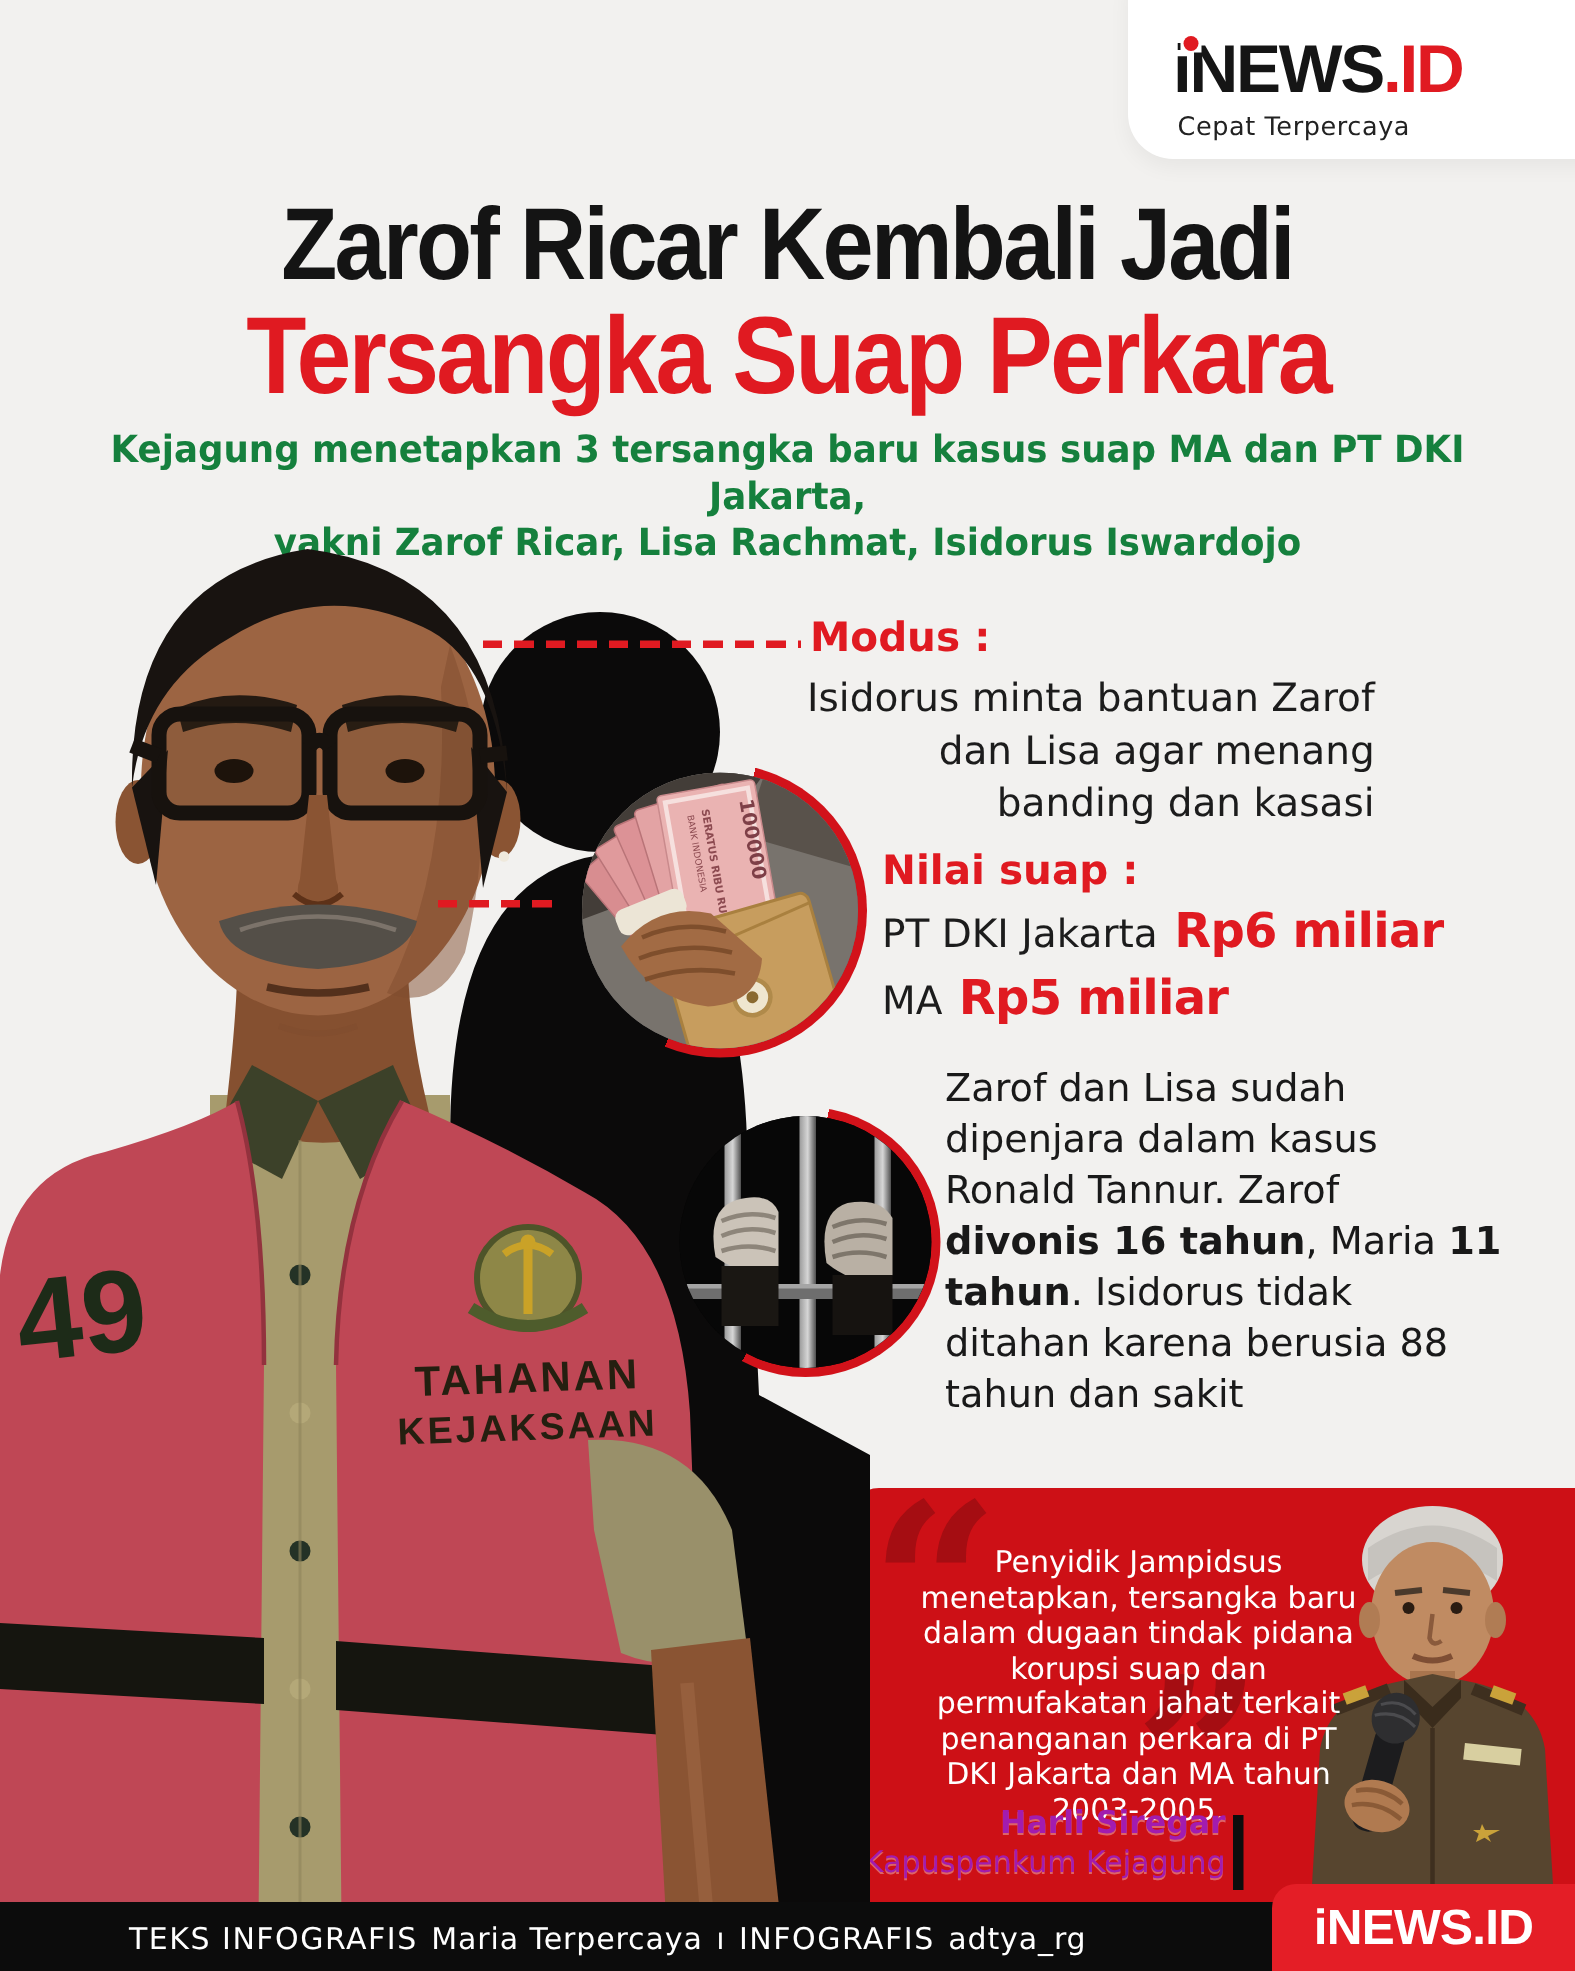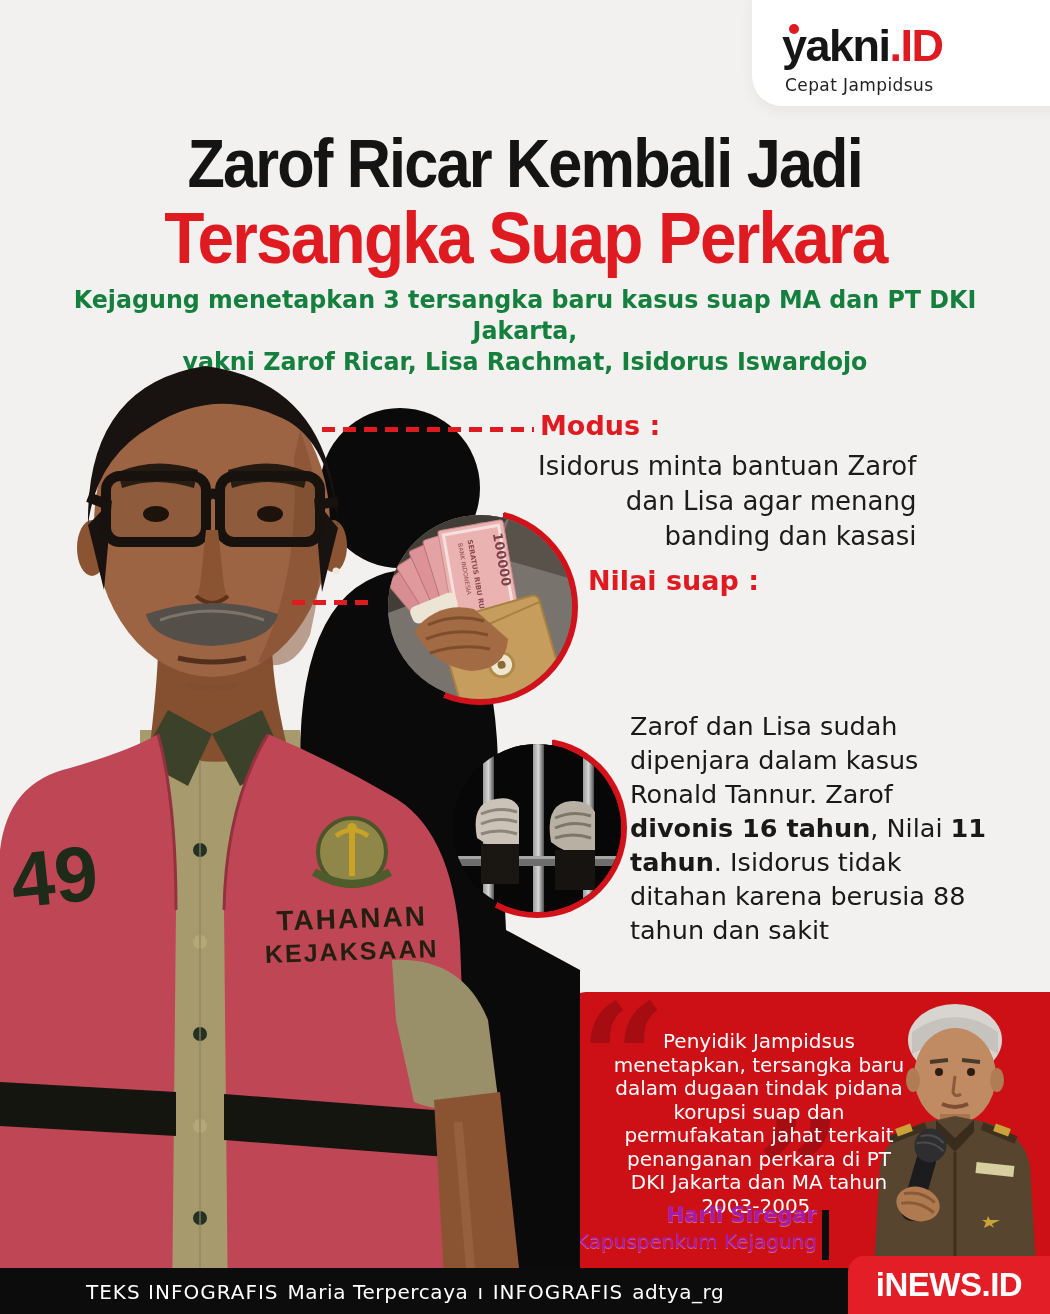--- a/index.html
+++ b/index.html
@@ -82,24 +82,24 @@
                      border-radius:16px 0 0 0;z-index:8;display:flex;align-items:center;justify-content:center;}
   .footer-logo-text{font-family:"Liberation Sans",sans-serif;font-weight:900;font-size:33px;
                     color:#fff;letter-spacing:-.5px;}
 </style>
 </head>
 <body>
 
 <div id="canvas">
 
   <div class="abs logo-card"></div>
-  <div class="abs logo-text"><span>yakni</span><span class="logo-red">.ID</span></div>
+  <div class="abs logo-text"><span>iNEWS</span><span class="logo-red">.ID</span></div>
   <div class="abs logo-dot-mask"></div>
   <div class="abs logo-dot"></div>
-  <div class="abs tagline">Cepat Jampidsus</div>
+  <div class="abs tagline">Cepat Terpercaya</div>
 
   <div class="abs title title2"><span class="squeeze">Tersangka Suap Perkara</span></div>
   <div class="abs title title1"><span class="squeeze">Zarof Ricar Kembali Jadi</span></div>
   <div class="abs subtitle"><span class="squeeze95 ml">Kejagung menetapkan 3 tersangka baru kasus suap MA dan PT DKI Jakarta,
 yakni Zarof Ricar, Lisa Rachmat, Isidorus Iswardojo</span></div>
 
   <svg class="abs zarof" width="580" height="984" viewBox="0 0 580 984">
     <g>
       <circle cx="400" cy="158" r="80" fill="#0b0a0a"></circle>
       <path d="M298,984 L300,430 Q300,255 400,240 Q492,255 498,430 L506,600 L580,640 L580,984 Z" fill="#0b0a0a"></path>
@@ -237,22 +237,32 @@
 
   <div class="abs dash dash1"></div>
   <div class="abs dash dash2"></div>
 
   <div class="abs modus-label">Modus :</div>
   <div class="abs modus-body ml">Isidorus minta bantuan Zarof
 dan Lisa agar menang
 banding dan kasasi</div>
 
   <div class="abs nilai-label">Nilai suap :</div>
-
-  <div class="abs para"><span>Zarof dan Lisa sudah dipenjara dalam kasus Ronald Tannur. Zarof </span><span class="b">divonis 16 tahun</span><span>, Nilai </span><span class="b">11 tahun</span><span>. Isidorus tidak ditahan karena berusia 88 tahun dan sakit</span></div>
+  <div class="abs nilai-rows">
+    <div class="nilai-row">
+      <span class="nilai-plain">PT DKI Jakarta</span>
+      <span class="nilai-value">Rp6 miliar</span>
+    </div>
+    <div class="nilai-row">
+      <span class="nilai-plain">MA</span>
+      <span class="nilai-value">Rp5 miliar</span>
+    </div>
+  </div>
+
+  <div class="abs para"><span>Zarof dan Lisa sudah dipenjara dalam kasus Ronald Tannur. Zarof </span><span class="b">divonis 16 tahun</span><span>, Maria </span><span class="b">11 tahun</span><span>. Isidorus tidak ditahan karena berusia 88 tahun dan sakit</span></div>
 
   <div class="abs quote-box"></div>
   <div class="abs qmark qopen">“</div>
   <div class="abs qmark qclose">”</div>
   <div class="abs quote-text ml">Penyidik Jampidsus
 menetapkan, tersangka baru
 dalam dugaan tindak pidana
 korupsi suap dan
 permufakatan jahat terkait
 penanganan perkara di PT

